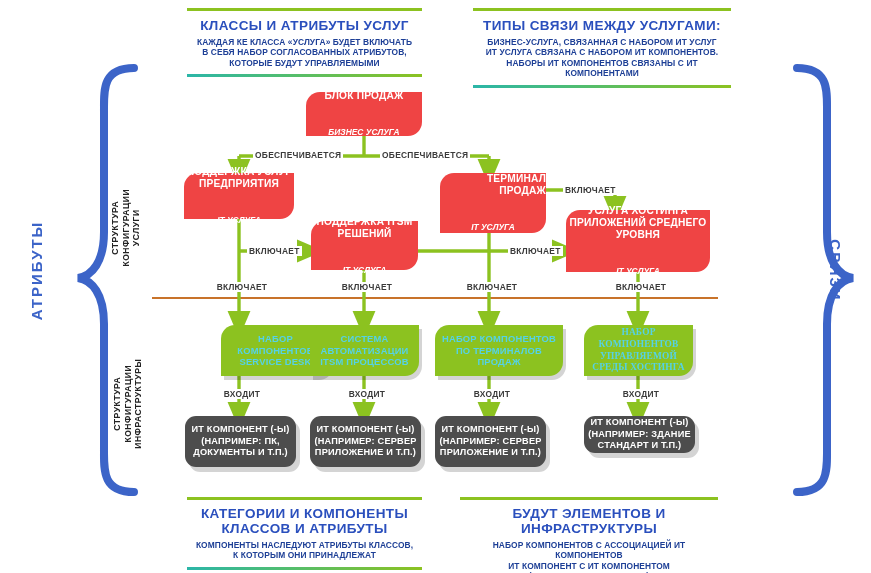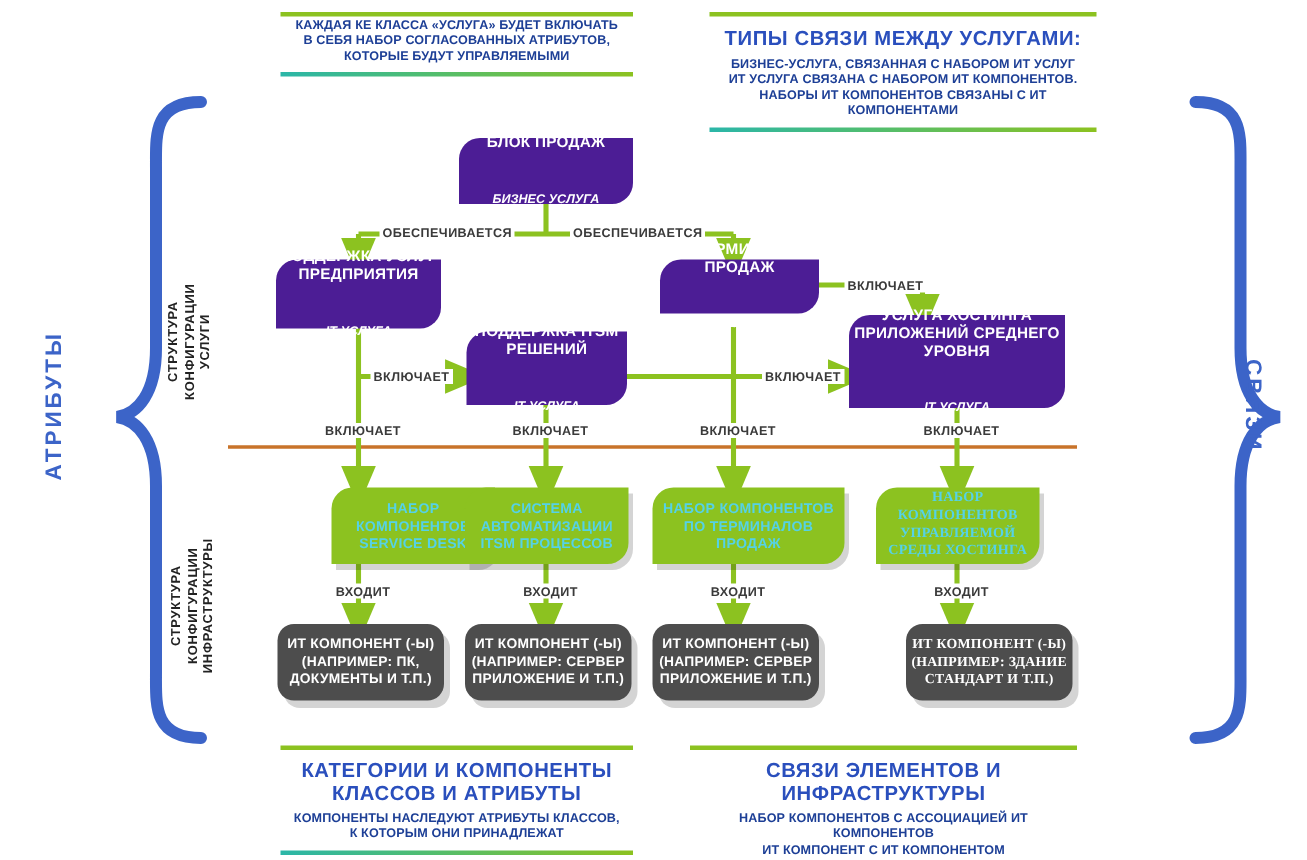--- a/index.html
+++ b/index.html
@@ -59,21 +59,21 @@
   }
 
   
   .node{position:absolute;box-sizing:border-box;display:flex;
     flex-direction:column;align-items:center;justify-content:center;
     text-align:center;}
   .node .t1{font-weight:bold;letter-spacing:.2px;}
   .node .t2{font-style:italic;font-weight:bold;}
 
   .node.blue{
-    background:#4c1d95;color:#ffffff;
+    background:#ef4444;color:#ffffff;
     border-radius:14px 0 14px 0;
     gap:24px;
   }
   .node.blue .t1{font-size:10.2px;line-height:12px;}
   .node.blue .t2{font-size:8.4px;line-height:11px;margin-top:1px;}
 
   .node.green{
     background:#8cc220;color:#55d2e6;
     border-radius:14px 0 14px 0;
     box-shadow:3px 4px 0 rgba(0,0,0,.17);
@@ -144,20 +144,21 @@
 
       <path d="M239,376 L239,416" marker-end="url(#arrG)"></path>
       <path d="M364,376 L364,416" marker-end="url(#arrG)"></path>
       <path d="M489,376 L489,416" marker-end="url(#arrG)"></path>
       <path d="M638,376 L638,416" marker-end="url(#arrG)"></path>
     </g>
   </svg>
 
   <div class="capblock header" style="left:187px;top:8px;width:235px;">
     <div class="capbar top"></div>
+    <div class="captitle">КЛАССЫ И АТРИБУТЫ УСЛУГ</div>
     <div class="capbody">КАЖДАЯ КЕ КЛАССА «УСЛУГА» БУДЕТ ВКЛЮЧАТЬ
 В СЕБЯ НАБОР СОГЛАСОВАННЫХ АТРИБУТОВ,
 КОТОРЫЕ БУДУТ УПРАВЛЯЕМЫМИ</div>
     <div class="capbar bot"></div>
   </div>
 
   <div class="capblock header" style="left:473px;top:8px;width:258px;">
     <div class="capbar top"></div>
     <div class="captitle">ТИПЫ СВЯЗИ МЕЖДУ УСЛУГАМИ:</div>
     <div class="capbody">БИЗНЕС-УСЛУГА, СВЯЗАННАЯ С НАБОРОМ ИТ УСЛУГ
@@ -170,21 +171,21 @@
     <div class="capbar top"></div>
     <div class="captitle">КАТЕГОРИИ И КОМПОНЕНТЫ
 КЛАССОВ И АТРИБУТЫ</div>
     <div class="capbody">КОМПОНЕНТЫ НАСЛЕДУЮТ АТРИБУТЫ КЛАССОВ,
 К КОТОРЫМ ОНИ ПРИНАДЛЕЖАТ</div>
     <div class="capbar bot"></div>
   </div>
 
   <div class="capblock footer" style="left:460px;top:497px;width:258px;">
     <div class="capbar top"></div>
-    <div class="captitle">СВЯЗИ ЭЛЕМЕНТОВ И ИНФРАСТРУКТУРЫ</div>
+    <div class="captitle">БУДУТ ЭЛЕМЕНТОВ И ИНФРАСТРУКТУРЫ</div>
     <div class="capbody">НАБОР КОМПОНЕНТОВ С АССОЦИАЦИЕЙ ИТ КОМПОНЕНТОВ
 ИТ КОМПОНЕНТ С ИТ КОМПОНЕНТОМ
 (ГОРИЗОНТАЛЬНАЯ СВЯЗЬ)</div>
 
   </div>
 
   <div class="bracelabel" id="label-attributes">АТРИБУТЫ</div>
   <div class="bracelabel" id="label-relations">СВЯЗИ</div>
 
   <div class="seclabel" id="sec-service">СТРУКТУРА
@@ -198,21 +199,21 @@
     <div class="t1">БЛОК ПРОДАЖ</div>
     <div class="t2">БИЗНЕС УСЛУГА</div>
   </div>
 
   <div class="node blue" style="left:184px;top:173px;width:110px;height:46px;align-items:center;">
     <div class="t1">ПОДДЕРЖКА УСЛУГ
 ПРЕДПРИЯТИЯ</div>
     <div class="t2">IT УСЛУГА</div>
   </div>
 
-  <div class="node blue" style="left:440px;top:173px;width:106px;height:36px;">
+  <div class="node blue" style="left:440px;top:173px;width:106px;height:60px;text-align:right;">
     <div class="t1">ТЕРМИНАЛ
 ПРОДАЖ</div>
     <div class="t2">IT УСЛУГА</div>
   </div>
 
   <div class="node blue" style="left:311px;top:221px;width:107px;height:49px;">
     <div class="t1">ПОДДЕРЖКА ITSM
 РЕШЕНИЙ</div>
     <div class="t2">IT УСЛУГА</div>
   </div>
@@ -258,21 +259,21 @@
 (НАПРИМЕР: СЕРВЕР
 ПРИЛОЖЕНИЕ И Т.П.)</div>
   </div>
 
   <div class="node gray" style="left:435px;top:416px;width:111px;height:51px;">
     <div class="t1">ИТ КОМПОНЕНТ (-Ы)
 (НАПРИМЕР: СЕРВЕР
 ПРИЛОЖЕНИЕ И Т.П.)</div>
   </div>
 
-  <div class="node gray" style="left:604px;top:416px;width:111px;height:51px;font-family:Liberation Serif, serif;">
+  <div class="node gray" style="left:584px;top:416px;width:111px;height:37px;">
     <div class="t1">ИТ КОМПОНЕНТ (-Ы)
 (НАПРИМЕР: ЗДАНИЕ
 СТАНДАРТ И Т.П.)</div>
   </div>
 
   <div class="edgelabel" style="left:253px;top:150px;">ОБЕСПЕЧИВАЕТСЯ</div>
   <div class="edgelabel" style="left:380px;top:150px;">ОБЕСПЕЧИВАЕТСЯ</div>
 
   <div class="edgelabel" style="left:247px;top:246px;">ВКЛЮЧАЕТ</div>
 

